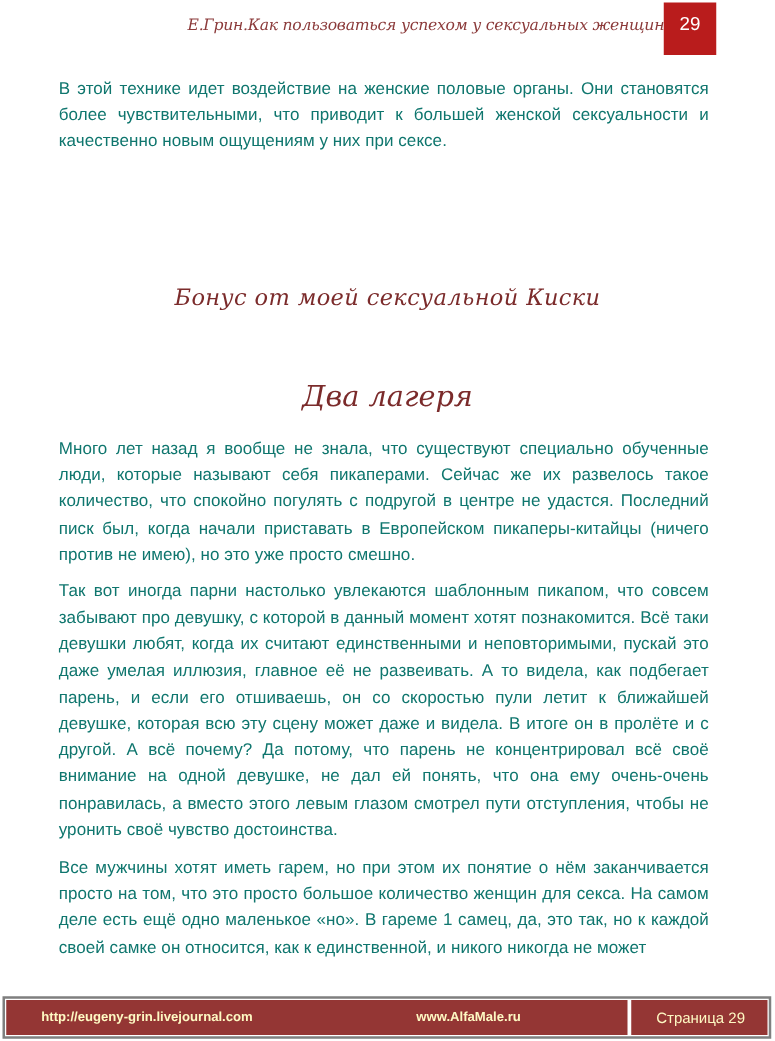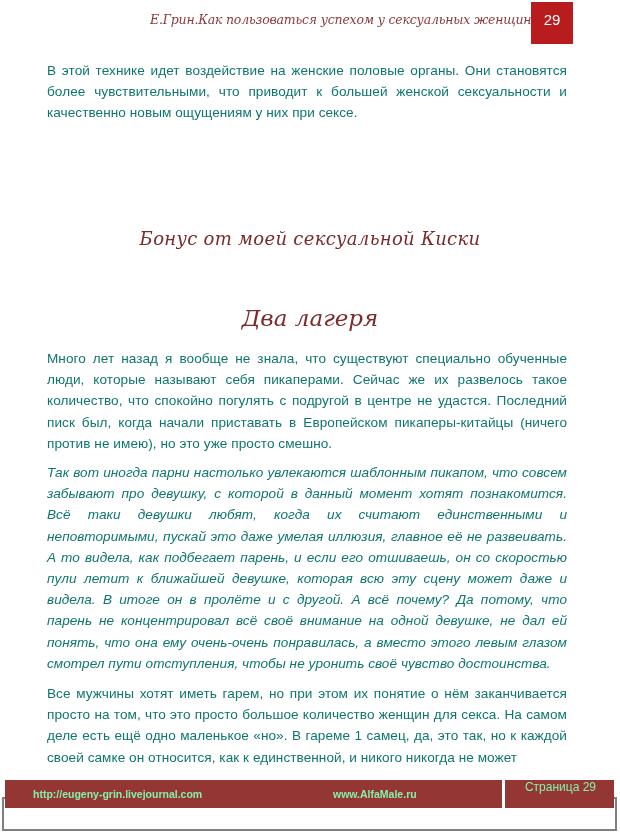--- a/index.html
+++ b/index.html
@@ -26,50 +26,50 @@
   
   .body-text {
     position: absolute; left: 47px; width: 520px;
     font-family: "Liberation Sans", sans-serif;
     font-size: 13.6px; line-height: 21.2px; color: #0f766e;
     text-align: justify; letter-spacing: 0.05px;
   }
   .body-text p { margin: 0; }
   .p1 { top: 60px; }
   .p2 { top: 348px; }
-  .p3 { top: 462px; font-style: italic; }
+  .p3 { top: 462px; }
   .p4 { top: 683px; }
 
   .heading {
     position: absolute; left: 0; width: 620px; text-align: center;
     font-family: "DejaVu Serif", serif; font-style: italic;
     color: #7b2b2b; font-weight: normal; margin: 0;
   }
   .h-bonus { top: 228px; font-size: 18px; letter-spacing: 0.3px; }
   .h-camps { top: 305px; font-size: 23px; }
 
   
   .footer-frame {
     position: absolute; left: 2px; top: 797px; width: 615px; height: 34px;
     border: 2px solid #7f7f7f; box-sizing: border-box; background: #fff;
   }
   .footer-bar {
-    position: absolute; left: 5px; top: 780px; width: 609px; height: 28px;
-    display: flex; font-family: "Liberation Sans", sans-serif; color: #86efac; border-radius: 11px;
+    position: absolute; left: 5px; top: 800px; width: 609px; height: 28px;
+    display: flex; font-family: "Liberation Sans", sans-serif; color: #fef9c3; border-radius: 11px;
   }
   .footer-left {
     width: 497px; height: 28px; background: #943634; position: relative;
     font-size: 10.5px; font-weight: bold;
   }
   .footer-left .url1 { position: absolute; left: 28px; top: 8px; }
   .footer-left .url2 { position: absolute; left: 328px; top: 8px; }
   .footer-divider { width: 3px; height: 28px; background: #ffffff; }
   .footer-right {
     flex: 1; height: 28px; background: #943634;
-    font-size: 12px; display: flex; justify-content: center;
+    font-size: 12px; display: flex; align-items: center; justify-content: center;
     padding-left: 2px;
   }
 </style>
 </head>
 <body>
 
 <div class="page">
 
   <div class="running-header">
     <span class="author">Е.Грин.</span><span>Как пользоваться успехом у сексуальных женщин</span>

